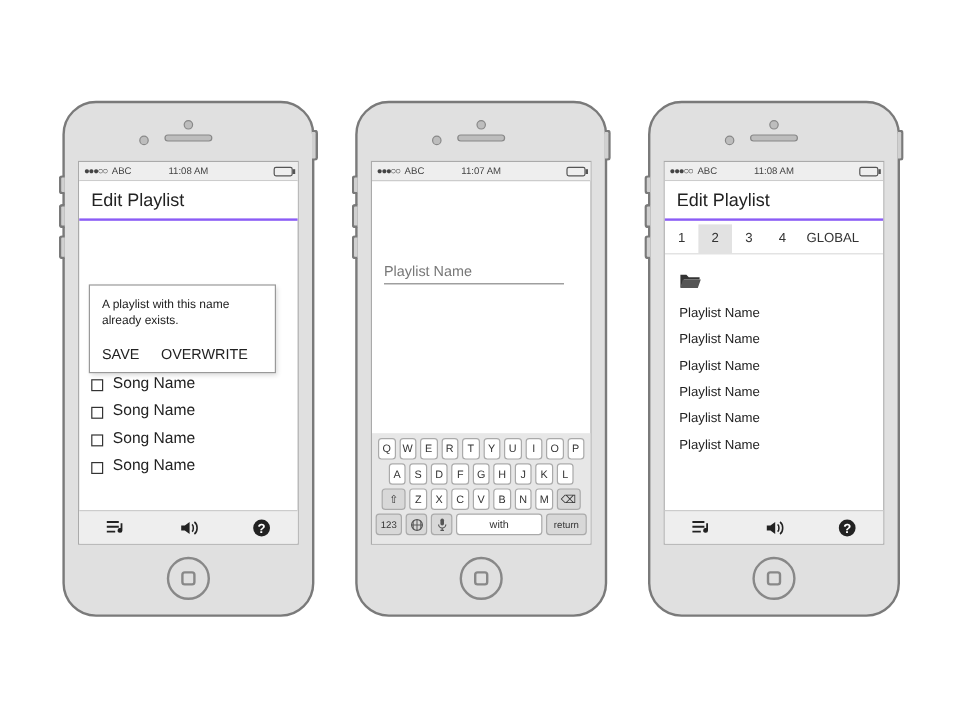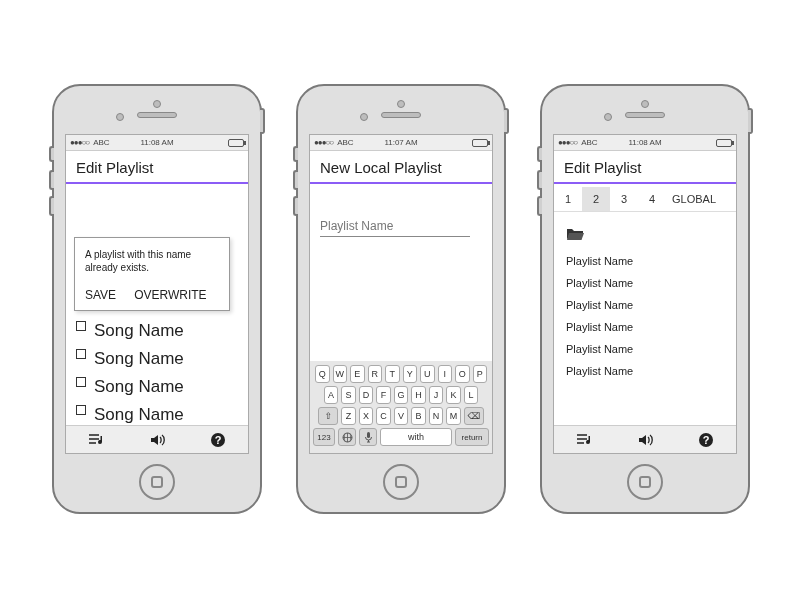--- a/index.html
+++ b/index.html
@@ -35,21 +35,21 @@
   .status .batt { margin-left:auto; width:16px; height:8px; border:1px solid #555; border-radius:2px; position:relative;}
   .status .batt::after { content:""; position:absolute; right:-3px; top:1px; width:2px; height:4px; background:#555;}
   .status .batt .fill{ width:11px; height:6px; background:#555; margin:0; }
   .appbar { padding:8px 10px 6px; font-size:15px; color:#222; border-bottom:2px solid #8b5cf6; background:#fff;}
   .content { position:absolute; top:48px; left:0; right:0; bottom:28px; overflow:hidden; padding:0 10px;}
   .tabbar { position:absolute; left:0; right:0; bottom:0; height:28px; background:#eee;
     border-top:1px solid #ccc; display:flex; align-items:center; justify-content:space-around;}
   .tabbar .ico { font-size:14px; color:#222; }
   
   .song-list { margin-top:78px; }
-  .song-row { display:flex; align-items:flex-start; font-size:17px; color:#222; padding:4px 0;}
+  .song-row { display:flex; align-items:flex-end; font-size:13px; color:#222; padding:4px 0;}
   .song-row .cb { width:10px; height:10px; border:1.5px solid #333; margin-right:8px;}
   .modal { position:absolute; top:54px; left:8px; width:156px; background:#fff;
     border:1px solid #999; box-shadow:2px 2px 4px rgba(0,0,0,.15); padding:10px 10px 8px;}
   .modal-msg { font-size:10px; color:#222; line-height:1.3; }
   .modal-actions { display:flex; gap:18px; margin-top:14px; font-size:12px; color:#222;}
   
   .input-line { margin-top:36px; font-size:12px; color:#777; border-bottom:1px solid #888; padding-bottom:3px; width:150px;}
   .keyboard { position:absolute; left:0; right:0; bottom:0; background:#e7e7e7; padding:4px 3px; }
   .krow { display:flex; justify-content:center; gap:3px; margin-bottom:3px;}
   .key { background:#fff; border:1px solid #aaa; border-radius:3px; min-width:14.5px; height:18px;
@@ -158,21 +158,20 @@
   <div class="side-btn mute"></div>
   <div class="side-btn vol1"></div>
   <div class="side-btn vol2"></div>
   <div class="screen">
     <div class="status">
       <span class="dots">●●●○○</span>
       <span class="carrier">ABC</span>
       <span class="time">11:07 AM</span>
       <span class="batt"><span class="fill"></span></span>
     </div>
-    <div class="appbar">New Local Playlist</div>
     <div class="content">
       <div class="input-line">Playlist Name</div>
     </div>
     <div class="keyboard">
       <div class="krow" id="krow1">
             <div class="key">Q</div>
             <div class="key">W</div>
             <div class="key">E</div>
             <div class="key">R</div>
             <div class="key">T</div>

